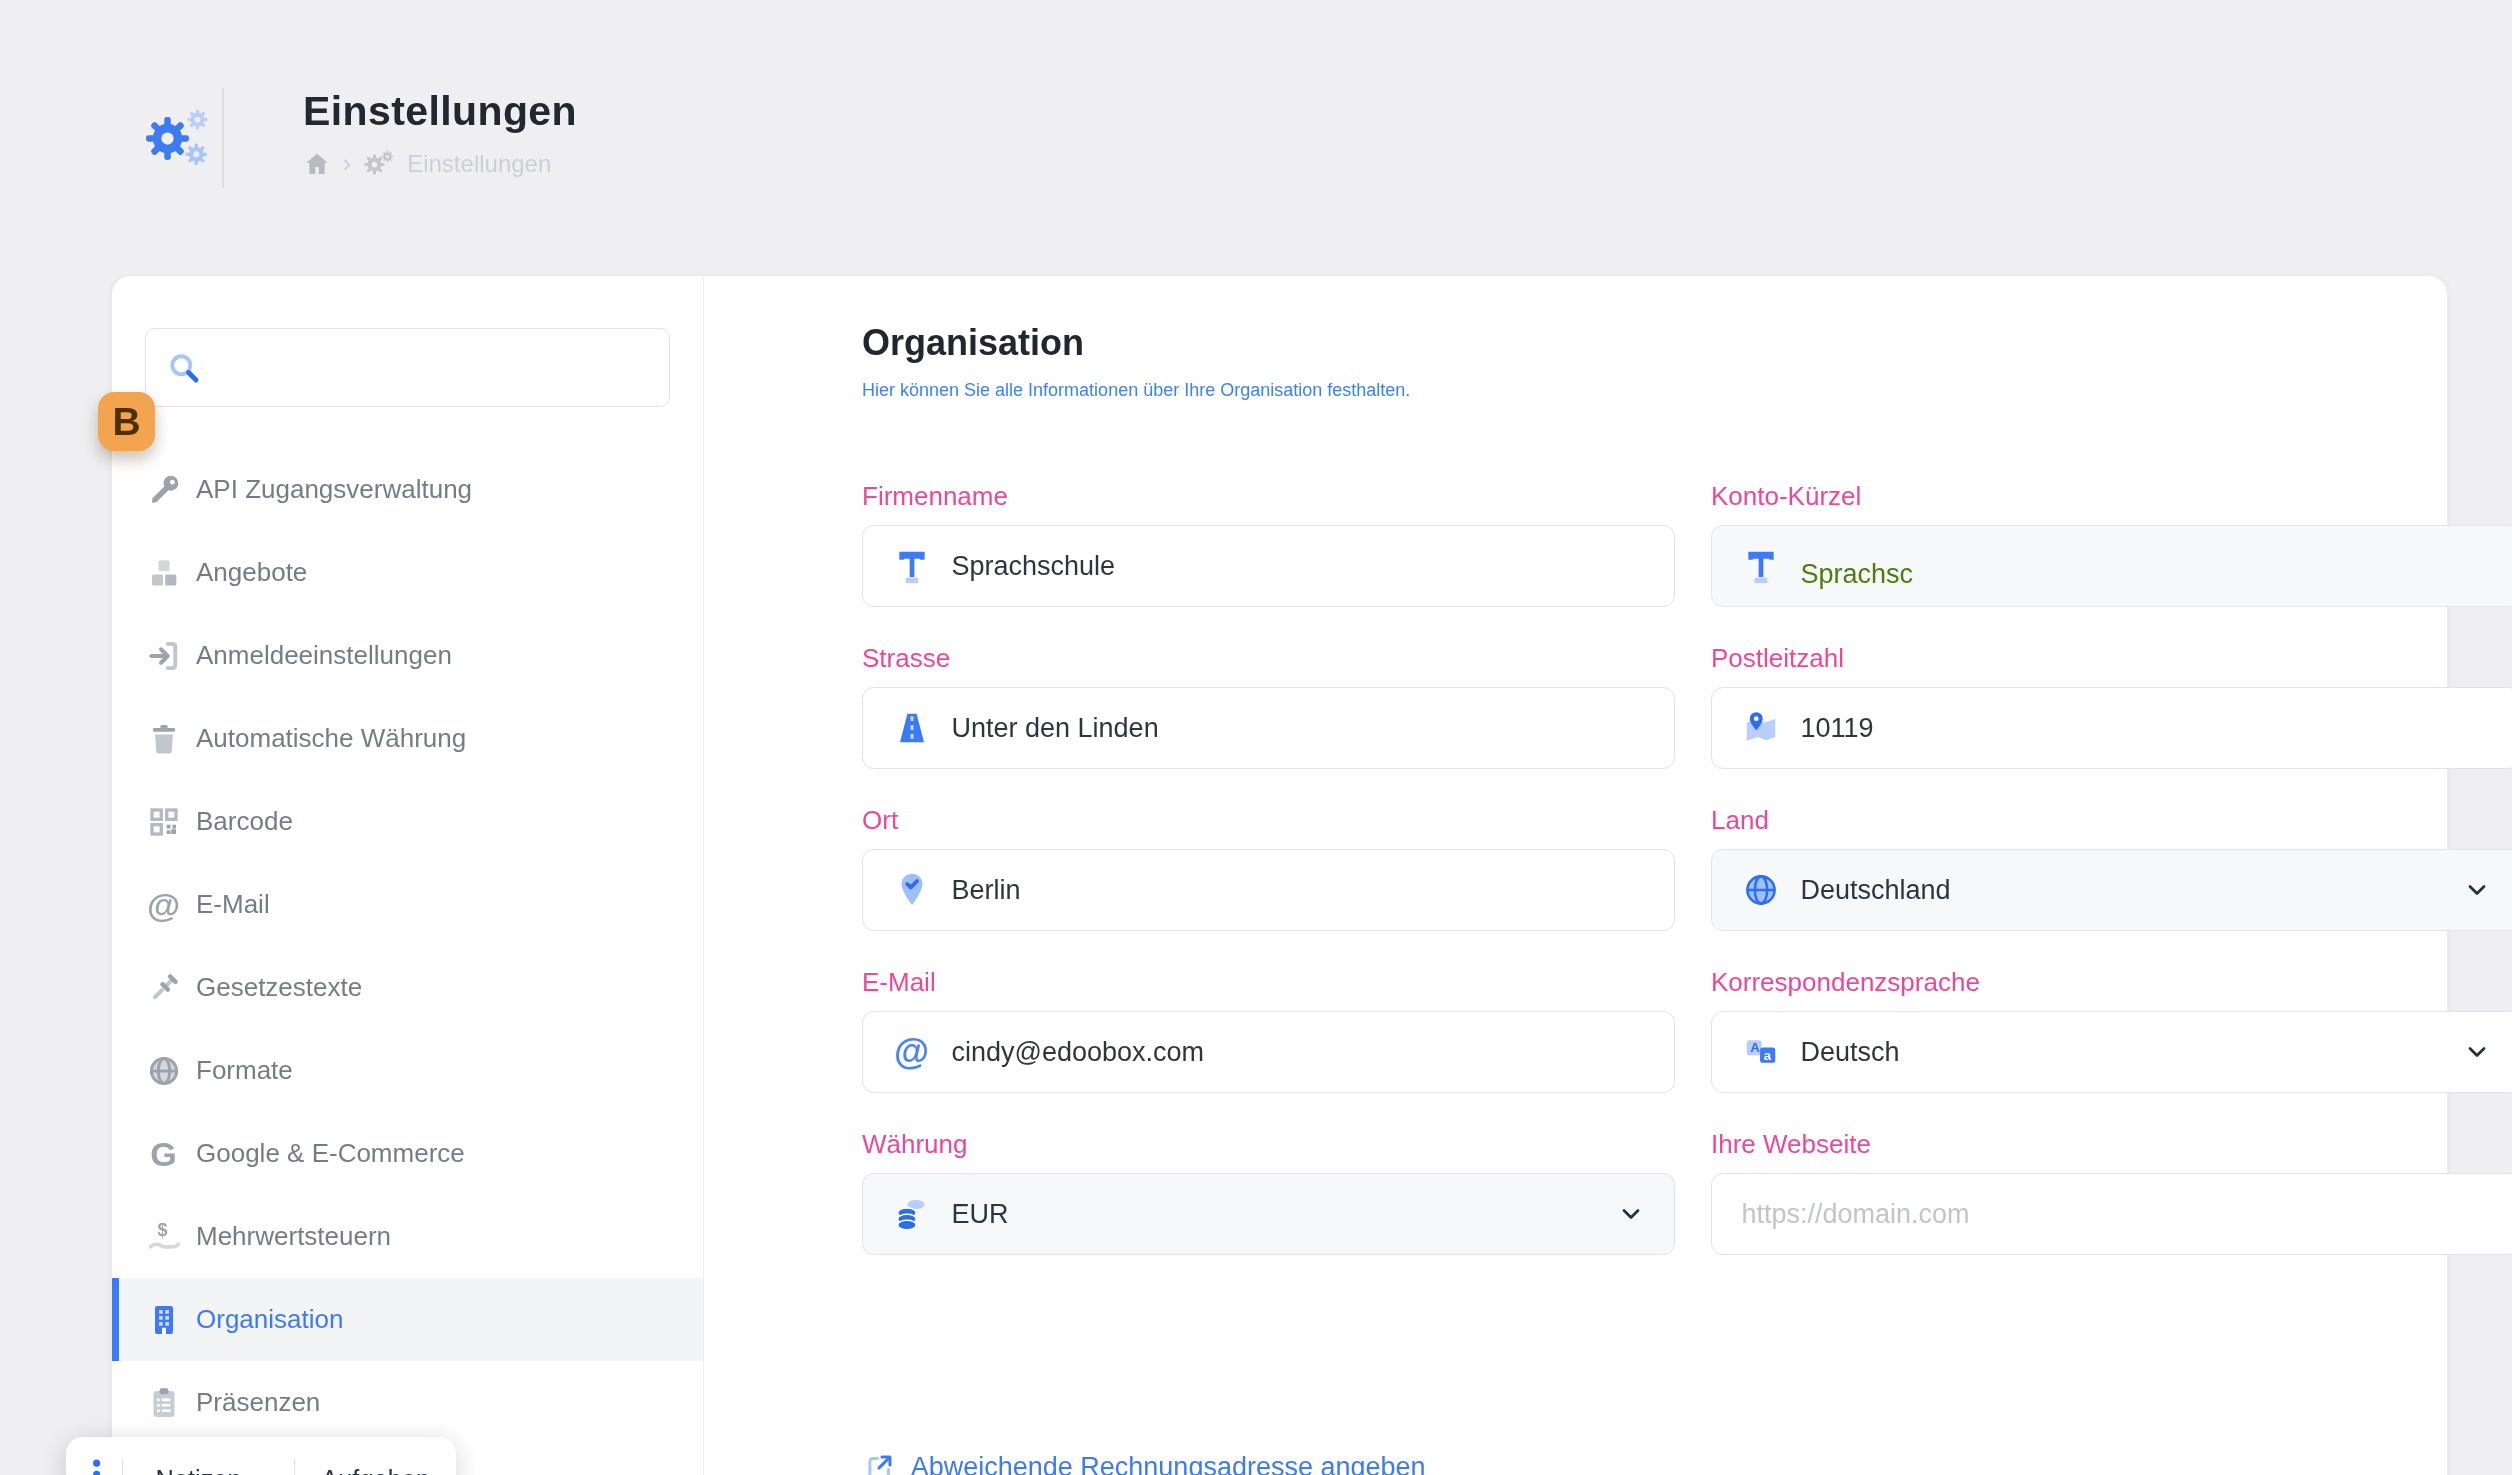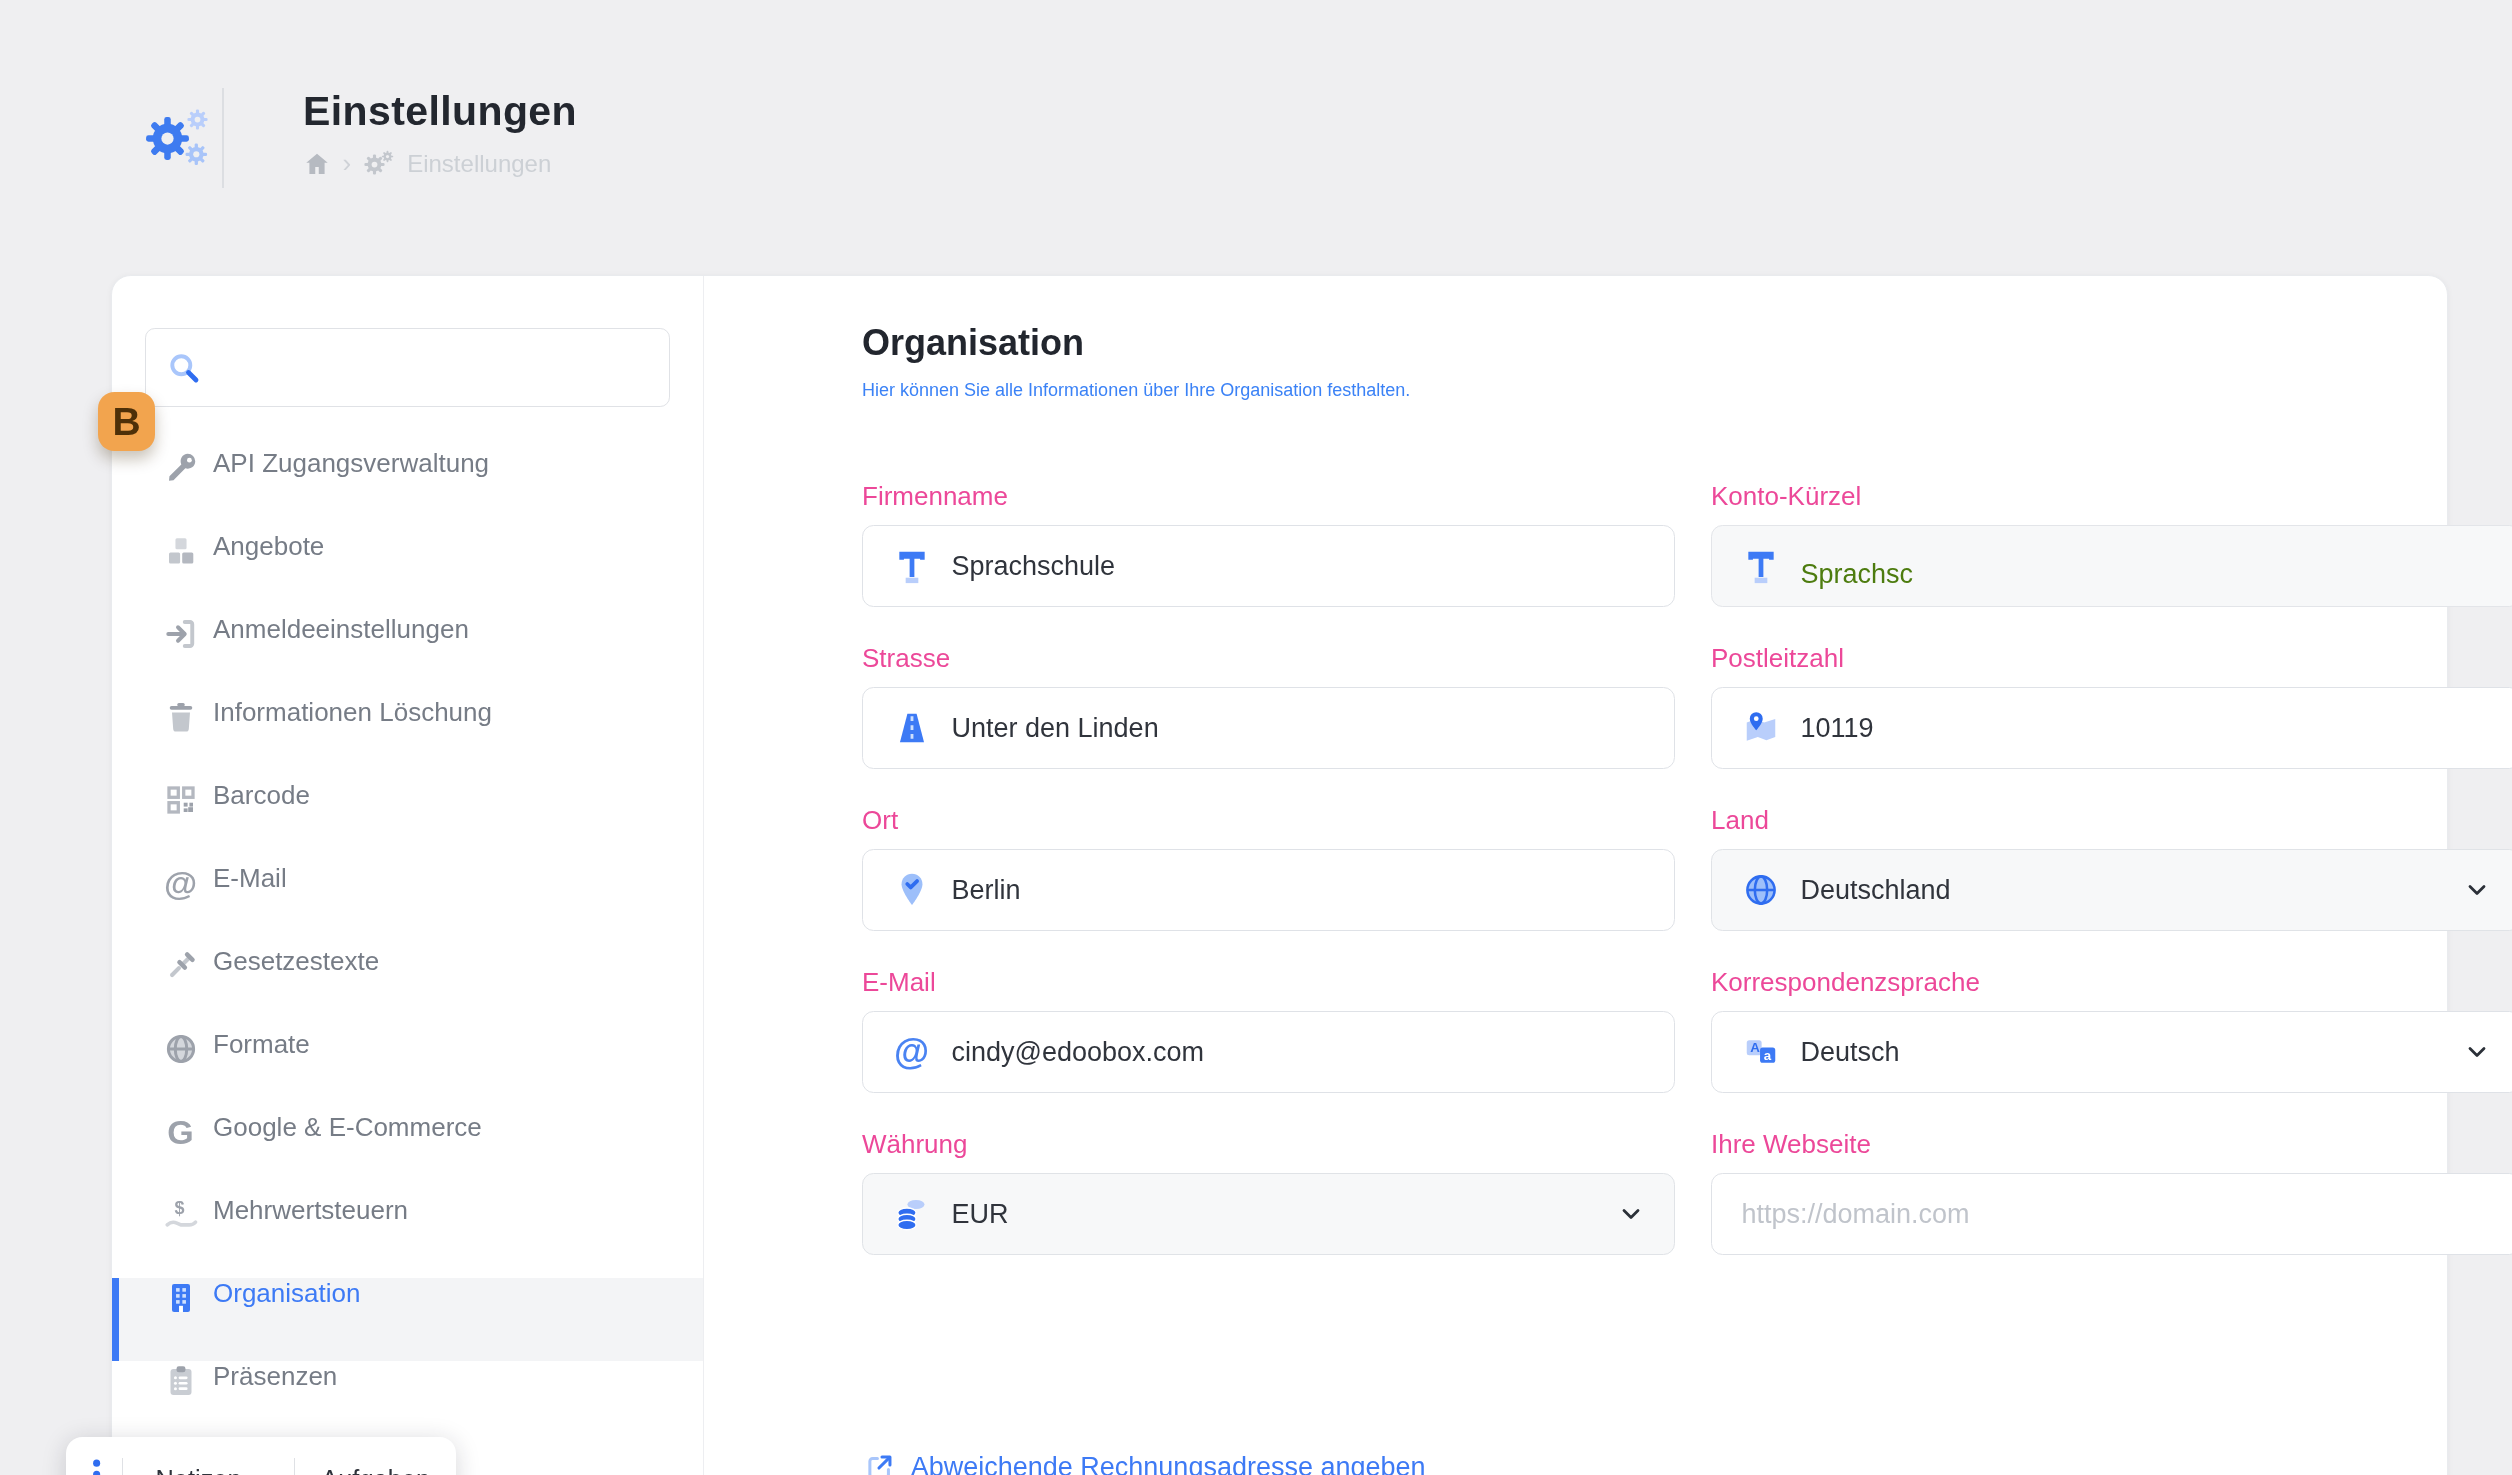--- a/index.html
+++ b/index.html
@@ -42,22 +42,22 @@
   .sidebar { position:absolute; left:0; top:0; bottom:0; width:592px; border-right:1.6px solid #edeef1; }
   .search-box {
     margin:52px 33px 0 33px; height:79px; border:1.6px solid #e0e2e6; border-radius:9.8px;
     display:flex; align-items:center; padding:0 19.7px; background:#fff;
   }
   .search-box svg { width:36px; height:36px; flex:0 0 auto; }
   .search-input { border:none; outline:none; flex:1; height:80%; font-size:26px; margin-left:14.7px;
     font-family:"Liberation Sans", sans-serif; color:#30343c; background:transparent; }
   .menu { margin-top:41px; }
   .menu-item {
-    position:relative; height:83px; display:flex; align-items:flex-start;
-    padding-left:49px; cursor:pointer;
+    position:relative; height:83px; display:flex; align-items:center;
+    padding-left:32px; cursor:pointer;
   }
   .mi-icon { width:39px; height:39px; margin-right:13px; display:flex; align-items:center; justify-content:center;
     color:#9da2ab; }
   .mi-icon svg { width:36px; height:36px; }
   .mi-icon .glyph { font-size:34px; font-weight:700; color:#9da2ab; line-height:1; }
   .mi-label { font-size:26px; font-weight:500; color:#767c86; white-space:nowrap; }
   .menu-item.active { background:#f3f4f6; }
   .menu-item.active::before { content:""; position:absolute; left:0; top:0; bottom:0; width:7.4px; background:#3d7af5; }
   .menu-item.active .mi-label { color:#3d7af5; }
   
@@ -206,21 +206,21 @@
       </div>
 
       <div class="menu-item">
         <span class="mi-icon">
           <svg viewBox="0 0 24 24" fill="#c3c7cd">
               <rect x="9.5" y="2.6" width="5" height="2.4" rx="1.1" fill="#9da2ab"></rect>
               <rect x="4.5" y="4.6" width="15" height="2.6" rx="1.2" fill="#9da2ab"></rect>
               <path d="M6 9h12l-.8 11a1.8 1.8 0 0 1-1.8 1.7H8.6A1.8 1.8 0 0 1 6.8 20z"></path>
             </svg>
         </span>
-        <span class="mi-label">Informationen Löschung</span>
+        <span class="mi-label">Automatische Währung</span>
       </div>
 
       <div class="menu-item">
         <span class="mi-icon">
           <svg viewBox="0 0 24 24" fill="none" stroke="#b4b8c0" stroke-width="2.2">
             <rect x="4" y="4" width="6.2" height="6.2"></rect>
               <rect x="13.8" y="4" width="6.2" height="6.2"></rect>
               <rect x="4" y="13.8" width="6.2" height="6.2"></rect>
             <g fill="#9da2ab" stroke="none">
                 <rect x="13.8" y="13.8" width="2.6" height="2.6"></rect>

